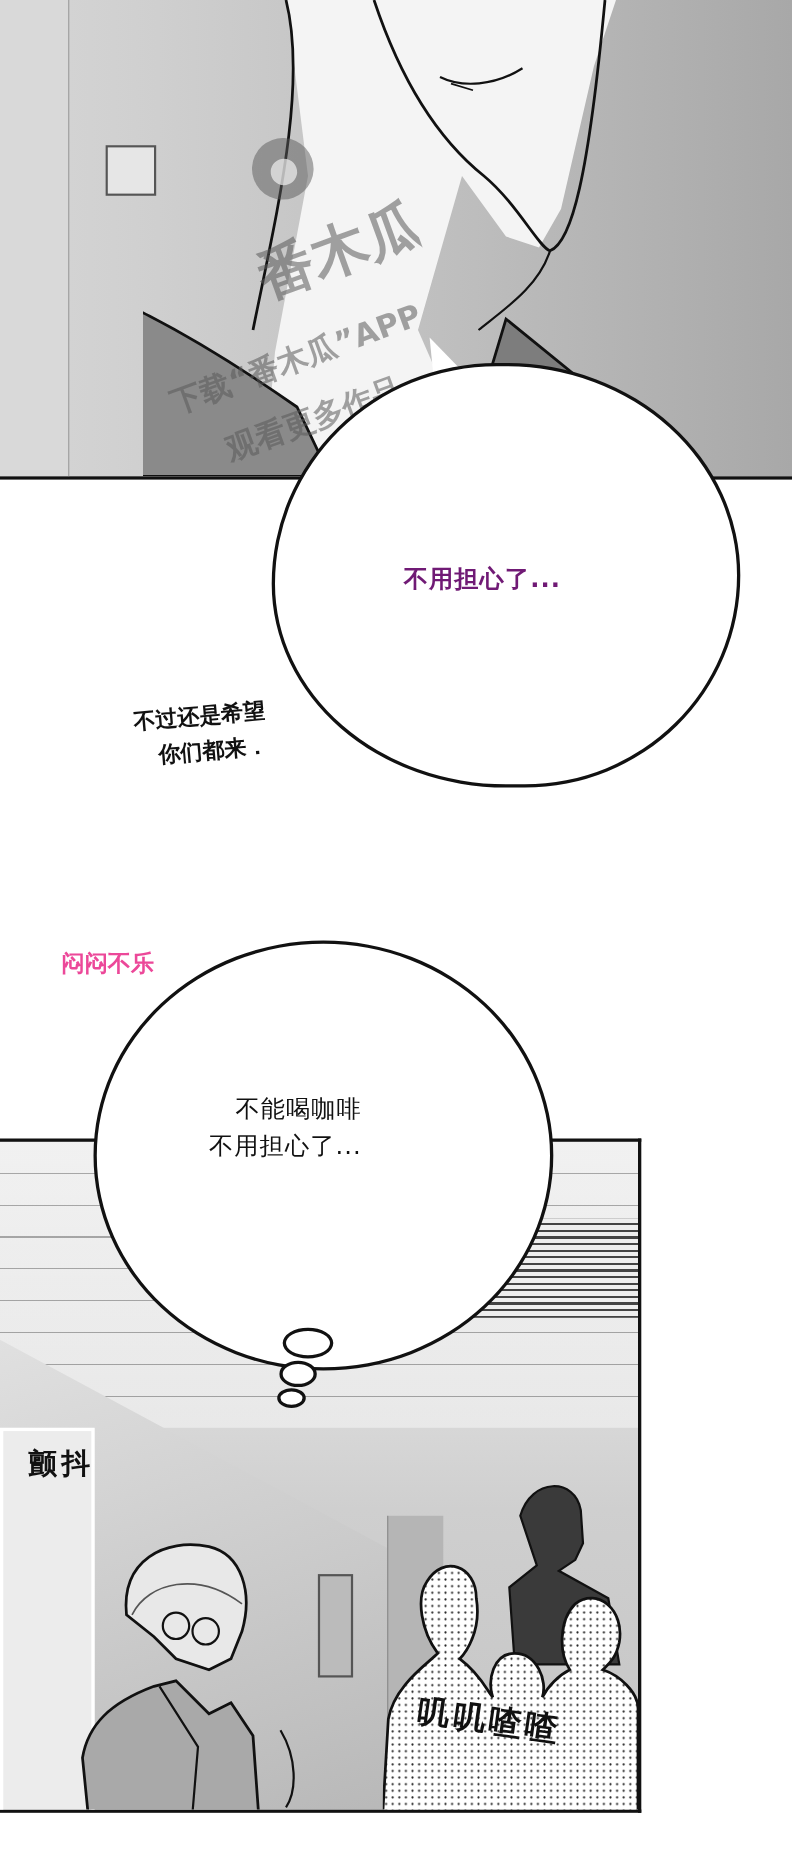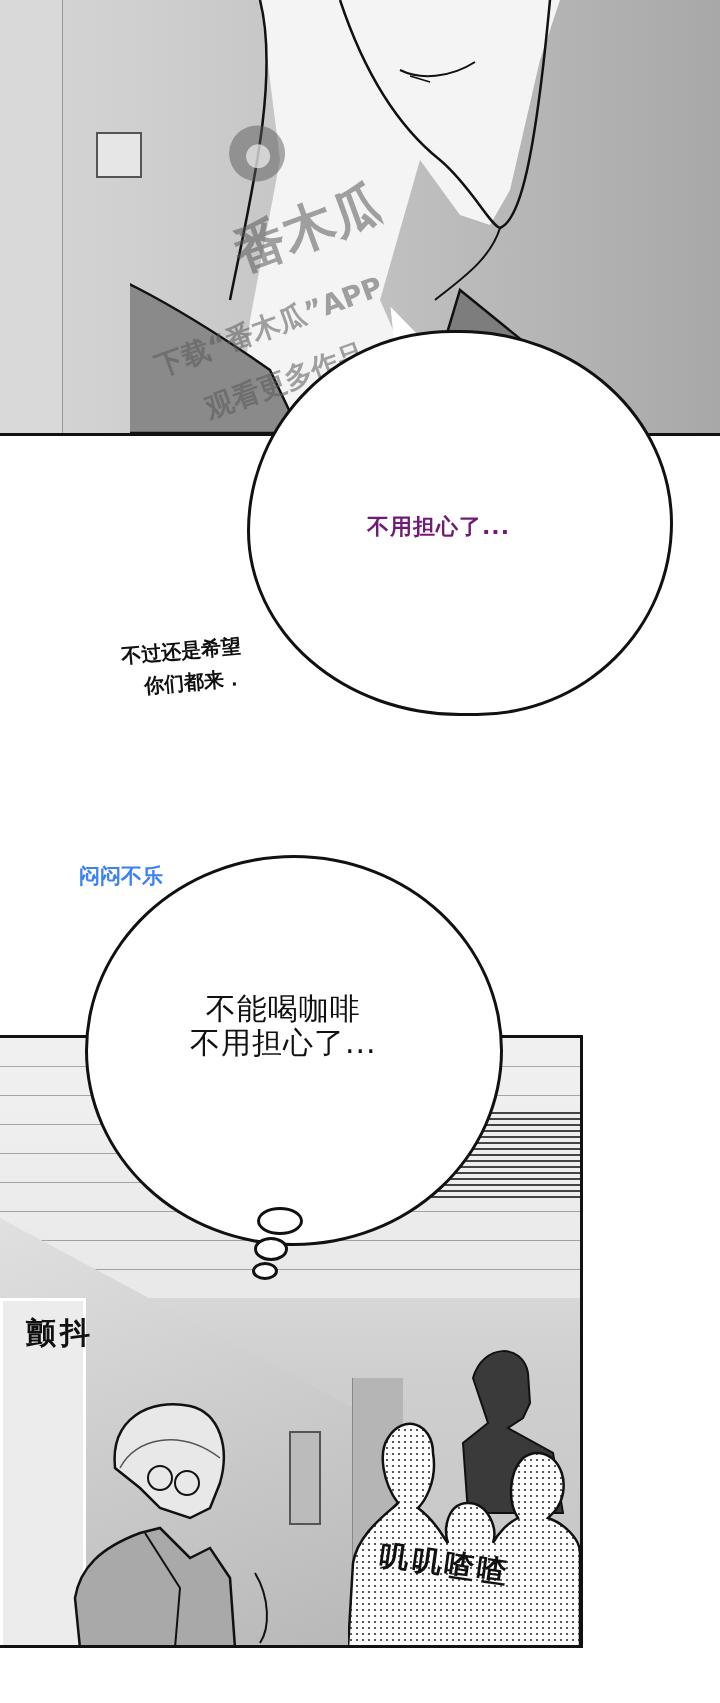--- a/index.html
+++ b/index.html
@@ -16,39 +16,39 @@
   .wm-logo{left:190px;top:130px;width:150px;height:170px;}
   .wm-line1{left:150px;top:350px;font-size:28px;}
   .wm-line2{left:200px;top:392px;font-size:28px;}
   
   .bubble1{left:247px;top:330px;width:420px;height:380px;background:#fff;border:3px solid #111;border-radius:48% 50% 46% 50% / 52% 50% 50% 48%;}
   .bubble1-tail{left:385px;top:305px;width:0;height:0;border-left:14px solid transparent;border-right:14px solid transparent;border-bottom:40px solid #fff;transform:rotate(-25deg);}
   .bubble1-text{left:367px;top:512px;font-size:22px;color:#701a75;letter-spacing:1px;font-weight:bold;}
   .sfx-small{color:#111;font-size:20px;font-weight:bold;transform:rotate(-5deg);transform-origin:left top;line-height:32px;}
   .sfx1{left:120px;top:640px;}
   
-  .sfx2{left:56px;top:862px;font-size:21px;font-weight:bold;color:#3b82f6;margin-left:23px;}
+  .sfx2{left:56px;top:862px;font-size:21px;font-weight:bold;color:#ec4899;}
   .panel2{left:0;top:1035px;width:580px;height:607px;overflow:hidden;border-top:3px solid #111;border-right:3px solid #111;border-bottom:3px solid #111;
     background:linear-gradient(180deg,#f2f2f2 0%,#e6e6e6 20%,#cfcfcf 55%,#c4c4c4 100%);}
   .ceiling{left:0;top:0;width:580px;height:260px;
     background:repeating-linear-gradient(0deg,#f0f0f0 0 28px,#888 28px 29px);opacity:.7;}
   .vent{left:355px;top:70px;width:225px;height:90px;background:repeating-linear-gradient(0deg,#444 0 2px,#eee 2px 6px);}
   .wall-left{left:0;top:180px;width:360px;height:430px;background:linear-gradient(160deg,#e0e0e0,#b8b8b8);clip-path:polygon(0 0,100% 45%,100% 100%,0 100%);}
   .door-left{left:0;top:260px;width:80px;height:360px;border:3px solid #fff;background:#ececec;}
   .pillar{left:352px;top:340px;width:50px;height:270px;background:#b5b5b5;border-left:1px solid #888;}
   .picture{left:289px;top:393px;width:28px;height:90px;border:2px solid #555;background:#bbb;}
   .person-main{left:60px;top:320px;width:220px;height:290px;}
   .crowd{left:348px;top:305px;width:232px;height:305px;}
   .thought{left:85px;top:855px;width:412px;height:385px;background:#fff;border:3px solid #111;border-radius:50%/50%;}
-  .thought-text{left:190px;top:992px;font-size:30px;color:#111;text-align:center;line-height:34px;letter-spacing:1px;}
+  .thought-text{left:190px;top:992px;font-size:22px;color:#111;text-align:right;line-height:34px;letter-spacing:1px;}
   .tb{background:#fff;border:3px solid #111;border-radius:50%;}
   .tb1{left:257px;top:1207px;width:40px;height:22px;}
   .tb2{left:254px;top:1237px;width:28px;height:18px;}
   .tb3{left:252px;top:1262px;width:20px;height:12px;}
-  .sfx-shiver{left:26px;top:1313px;font-size:30px;font-weight:bold;color:#111;letter-spacing:4px;}
+  .sfx-shiver{left:26px;top:1313px;font-size:26px;font-weight:bold;color:#111;letter-spacing:4px;}
   .sfx-chatter{left:382px;top:1535px;font-size:30px;font-weight:bold;color:#111;transform:rotate(8deg);transform-origin:left top;letter-spacing:3px;}
 </style>
 </head>
 <body>
 
 <div class="abs panel1">
   <div class="abs wall-strip"></div>
   <div class="abs switch"></div>
   <svg class="abs neck" viewBox="0 0 470 433" width="470" height="433">
 

